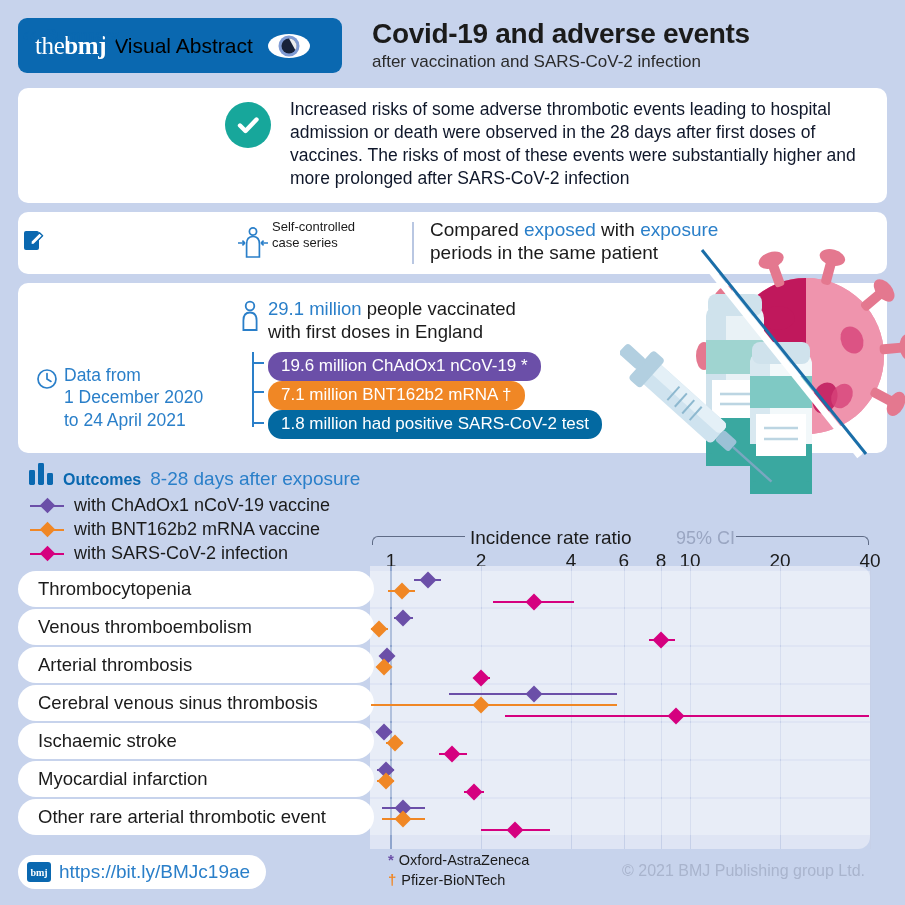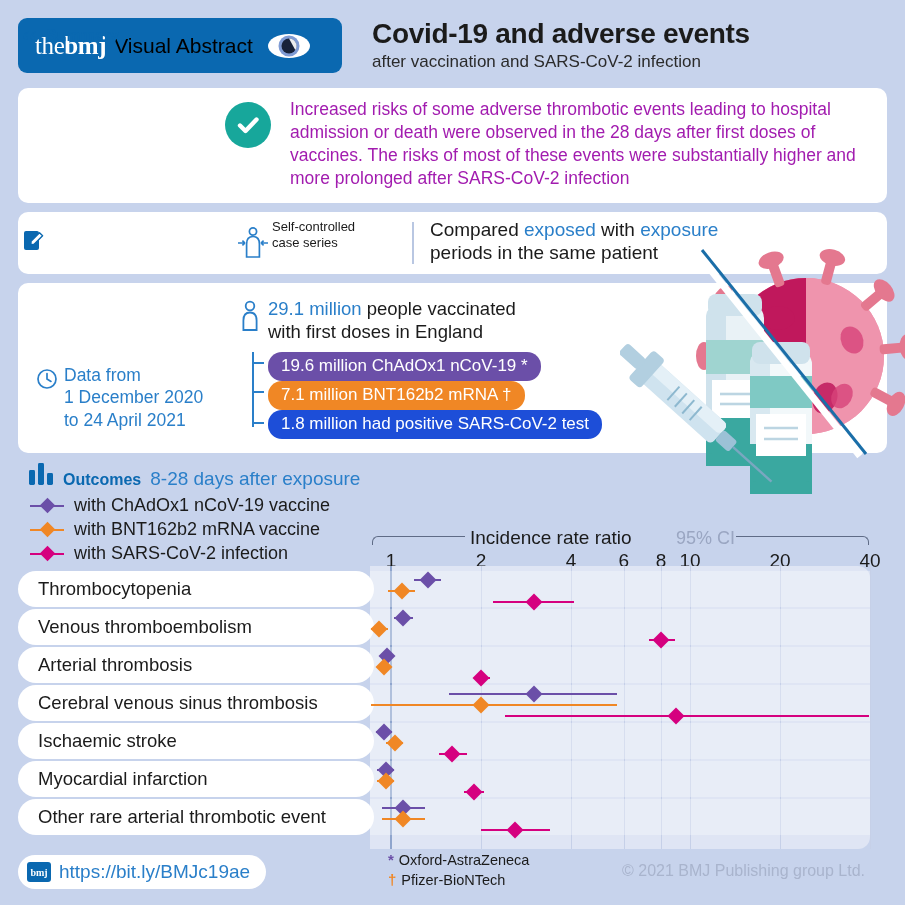--- a/index.html
+++ b/index.html
@@ -50,21 +50,21 @@
     color:#0a68b0;font-size:16px;font-weight:bold;white-space:nowrap;
   }
   #summary-label-wrap{position:absolute;left:22px;top:27px;display:flex;align-items:center;gap:9px;}
   #quote-icon{color:#0a68b0;font-size:34px;font-family:"Liberation Serif",serif;line-height:.5;position:relative;top:6px;}
   #check-badge{
     position:absolute;left:225px;top:102px;width:46px;height:46px;border-radius:50%;
     background:#17a79b;display:flex;align-items:center;justify-content:center;
   }
   #summary-text{
     position:absolute;left:290px;top:98px;width:588px;
-    font-size:17.5px;line-height:1.32;color:#a21caf;
+    font-size:17.5px;line-height:1.32;color:#0f172a;
   }
 
   
   #study-card{left:18px;top:212px;width:869px;height:62px;}
   #study-label-wrap{position:absolute;left:22px;top:228px;display:flex;align-items:center;gap:10px;}
   #study-person-icon{position:absolute;left:237px;top:226px;}
   #study-text1{position:absolute;left:272px;top:219px;font-size:13px;line-height:1.2;color:#1b1b1b;}
   #study-divider{position:absolute;left:412px;top:222px;width:1.5px;height:42px;background:#b9c7e2;}
   #study-text2{position:absolute;left:430px;top:219px;font-size:19px;line-height:1.2;color:#1b1b1b;}
   .hl{color:#2a7fc9;}
@@ -77,21 +77,21 @@
   #pop-text .big{color:#2a7fc9;}
   #clock-icon-wrap{position:absolute;left:36px;top:368px;}
   #data-from{position:absolute;left:64px;top:364px;font-size:17.5px;line-height:1.28;color:#2a7fc9;}
 
   .pill{
     position:absolute;border-radius:14px;color:#fff;font-size:17px;
     padding:4px 13px 5px 13px;white-space:nowrap;line-height:1.15;
   }
   #pill-0{left:268px;top:352px;background:#6b4fa8;}
   #pill-1{left:268px;top:381px;background:#f08725;}
-  #pill-2{left:268px;top:410px;background:#1d4ed8;}
+  #pill-2{left:268px;top:410px;background:#0369a1;}
   #bracket{position:absolute;left:252px;top:352px;width:14px;height:75px;
     border-left:2px solid #2a7fc9;}
   .bracket-tick{position:absolute;left:252px;width:12px;height:2px;background:#2a7fc9;}
 
   
   #illustration{position:absolute;left:620px;top:248px;width:285px;height:262px;pointer-events:none;}
 
   
   #outcomes-label-wrap{position:absolute;left:28px;top:463px;display:flex;align-items:baseline;gap:9px;}
   #outcomes-sub{color:#2a7fc9;font-size:19px;}

